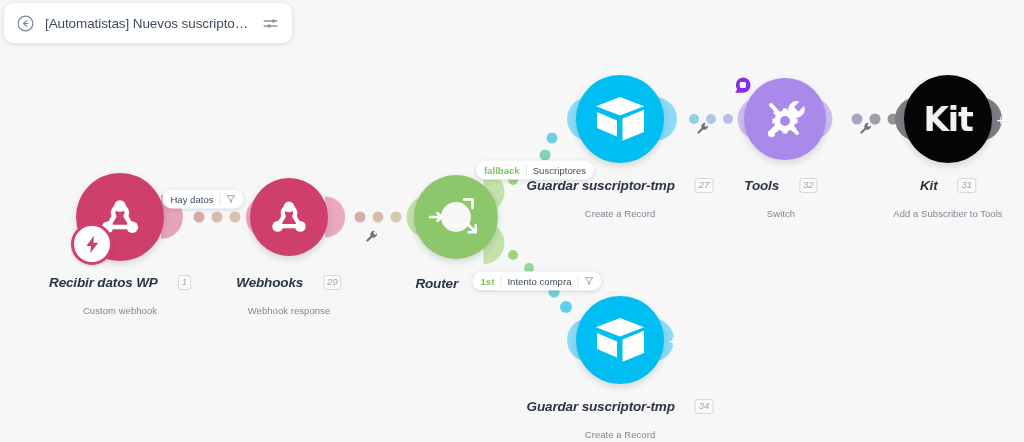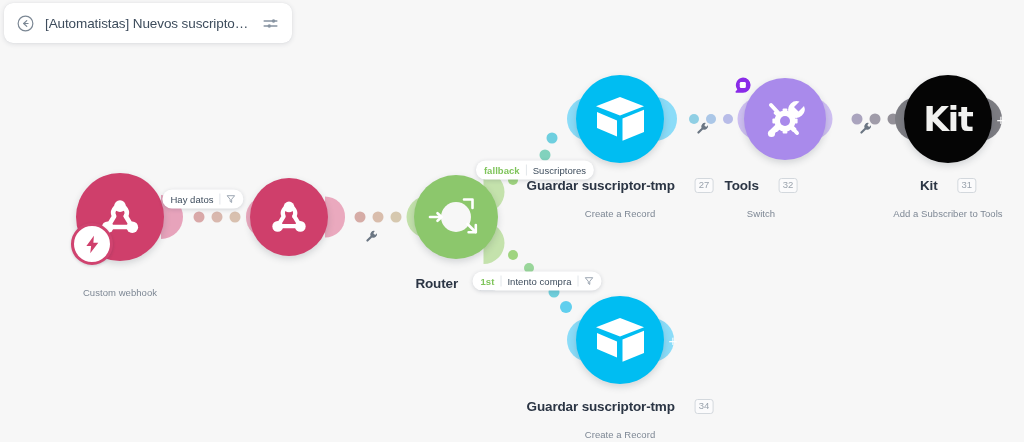--- a/index.html
+++ b/index.html
@@ -103,20 +103,21 @@
     transform: translateX(-50%);
     text-align: center;
     white-space: nowrap;
     z-index: 18;
   }
   .cap-line1 {
     display: inline-flex;
     align-items: flex-start;
     gap: 20px;
     justify-content: center;
+    font-style: italic;
   }
   .cap-name {
     font-size: 13.5px;
     font-weight: bold;
     color: #2b3544;
     letter-spacing: -0.15px;
   }
   .cap-num {
     display: inline-block;
     font-size: 9.5px;
@@ -283,35 +284,46 @@
       <circle cx="12.2" cy="33.8" r="5.6" fill="#ffffff"></circle>
       <circle cx="35.8" cy="33.8" r="5.6" fill="#ffffff"></circle>
     </svg>
   </div>
   <div class="bolt-badge" style="left:92px; top:244px;">
     <svg width="21" height="21" viewBox="0 0 24 24">
       <path d="M13.6 2 L5 13.6 h5.4 L9.4 22 L18.6 10 h-5.6 z" fill="#cf3f6b"></path>
     </svg>
   </div>
   <div class="caption" style="left:120px; top:273px;">
+    <div class="cap-line1">
+      <span class="cap-name">Recibir datos WP</span>
+      <span class="cap-num">1</span>
+    </div>
     <div class="cap-sub">Custom webhook</div>
   </div>
 
   <div class="bubble" style="left:289px; top:217px; width:78px; height:78px; background:#cf3f6b;">
     <svg width="46" height="46" viewBox="0 0 48 48">
       <g fill="none" stroke="#ffffff" stroke-width="4.4" stroke-linecap="round" stroke-linejoin="round">
         <path d="M24 13.5 a6.5 6.5 0 0 0 -5.6 9.8 L12.2 33.6"></path>
         <path d="M29.6 23.3 a6.5 6.5 0 0 0 -5.6 -9.8"></path>
         <path d="M29.6 23.3 L35.8 33.6"></path>
         <path d="M12.2 33.6 L35.8 33.6"></path>
       </g>
       <circle cx="24" cy="13.5" r="5.6" fill="#ffffff"></circle>
       <circle cx="12.2" cy="33.8" r="5.6" fill="#ffffff"></circle>
       <circle cx="35.8" cy="33.8" r="5.6" fill="#ffffff"></circle>
     </svg>
+  </div>
+  <div class="caption" style="left:289px; top:273px;">
+    <div class="cap-line1">
+      <span class="cap-name">Webhooks</span>
+      <span class="cap-num">29</span>
+    </div>
+    <div class="cap-sub">Webhook response</div>
   </div>
 
   <div class="bubble" style="left:456px; top:217px; width:84px; height:84px; background:#8cc76c;">
     <svg width="84" height="84" viewBox="0 0 84 84">
       <circle cx="42" cy="42" r="15" fill="#f7f7f7"></circle>
       <g fill="none" stroke="#ffffff" stroke-width="2.6" stroke-linecap="round" stroke-linejoin="round">
         <path d="M16 42 h11"></path>
         <path d="M23.5 38.2 L27.6 42 L23.5 45.8"></path>
         <path d="M58.5 33 v-8.5 h-8.5"></path>
         <path d="M53.5 49 l8 8"></path>
@@ -378,21 +390,21 @@
       </g>
       <circle cx="28" cy="30" r="5" fill="#a98aeb"></circle>
     </svg>
   </div>
   <div class="note-badge" style="left:743px; top:86px;">
     <svg width="19" height="19" viewBox="0 0 20 20">
       <path d="M10 1 a8 8 0 0 1 8 8 a8 8 0 0 1 -8 8 h-7.2 a0.8 0.8 0 0 1 -0.6 -1.3 L4 13.6 A8 8 0 0 1 10 1 z" fill="#8a2be8"></path>
       <rect x="6.6" y="5.8" width="6.4" height="6.4" rx="1.4" fill="#ffffff"></rect>
     </svg>
   </div>
-  <div class="caption" style="left:761px; top:176px;">
+  <div class="caption" style="left:781px; top:176px;">
     <div class="cap-line1">
       <span class="cap-name">Tools</span>
       <span class="cap-num">32</span>
     </div>
     <div class="cap-sub">Switch</div>
   </div>
 
   <div class="bubble" style="left:948px; top:119px; width:88px; height:88px; background:#050505;">
     <span style="color:#f2f2f0; font-size:33px; font-weight:bold; letter-spacing:-1.2px; font-family:'DejaVu Sans', sans-serif;">Kit</span>
   </div>

